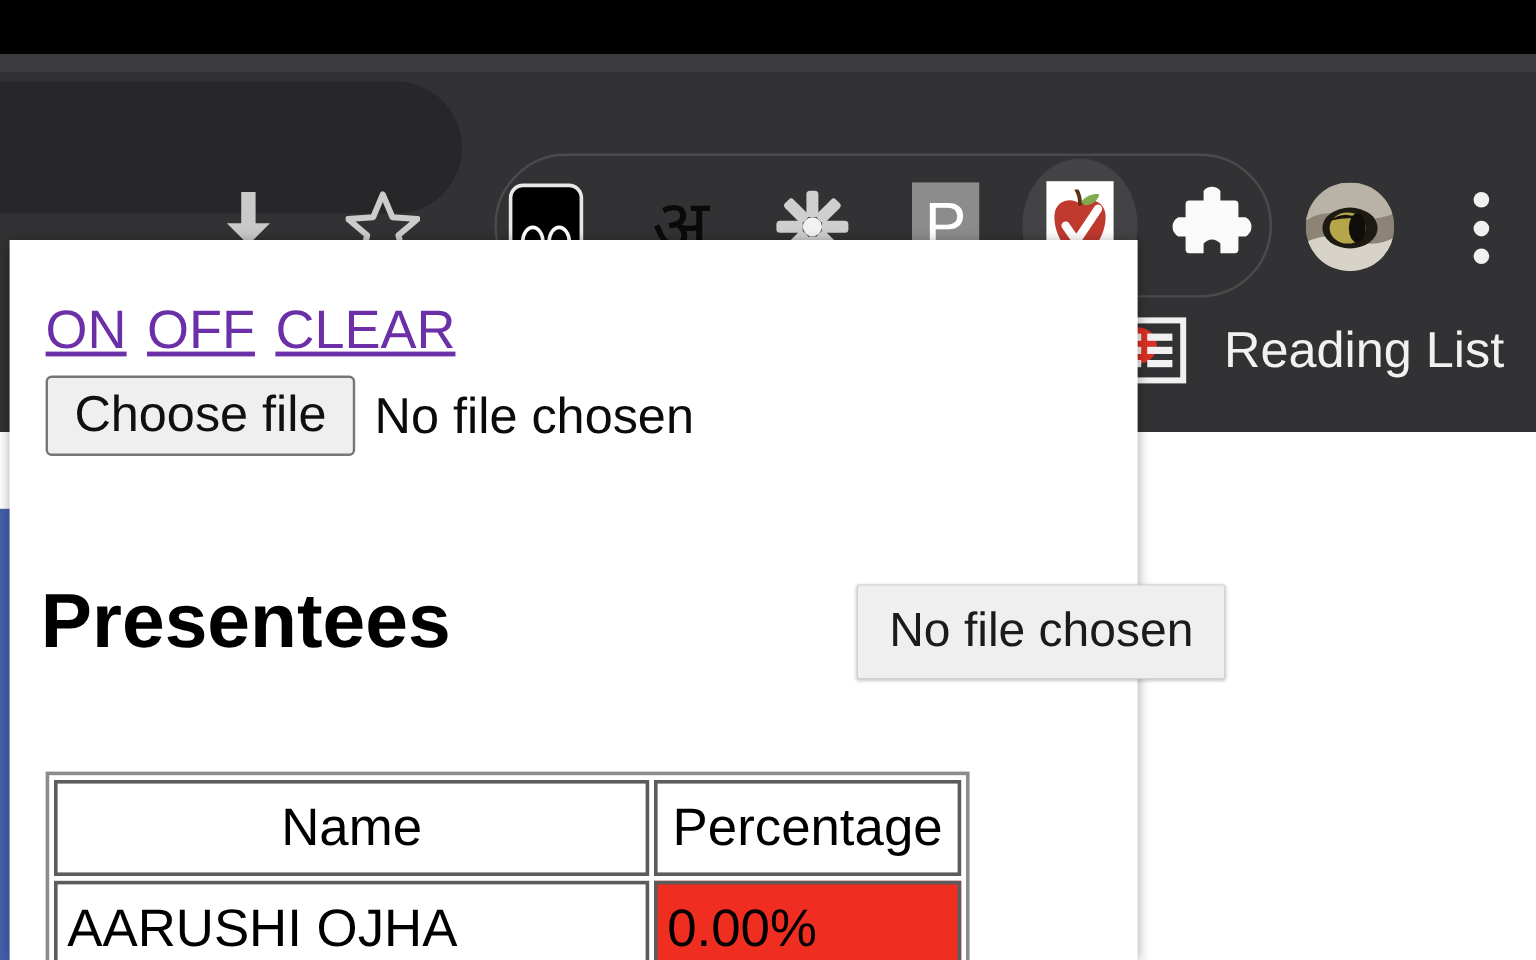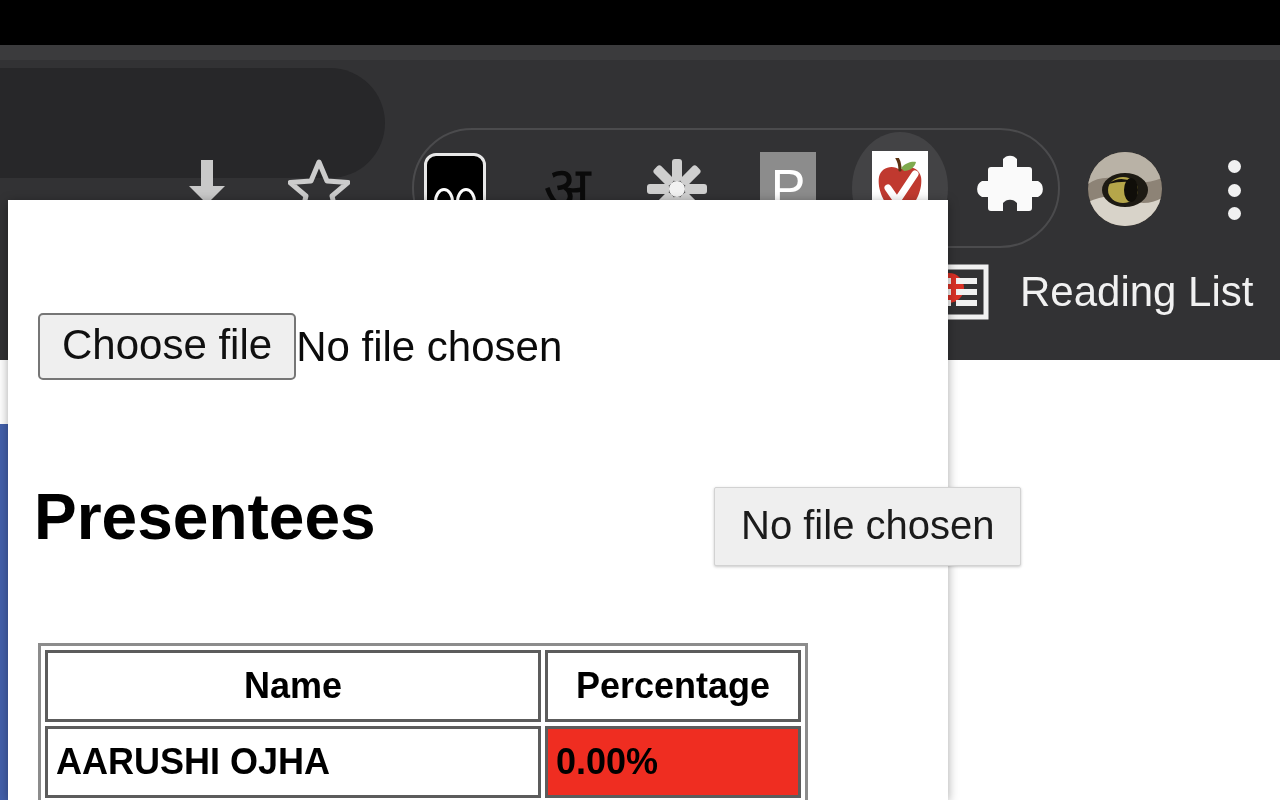--- a/index.html
+++ b/index.html
@@ -214,21 +214,21 @@
     line-height: 1;
     font-family: "Liberation Sans", sans-serif;
     cursor: pointer;
   }
 
   .file-row {
     position: absolute;
     left: 30px; top: 113px;
     display: flex;
     align-items: center;
-    gap: 0;
+    gap: 16px;
   }
   .choose-file-btn {
     background: #efefef;
     border: 2px solid #767676;
     border-radius: 5px;
     color: #101010;
     font-size: 42px;
     padding: 8px 22px 11px 22px;
     font-family: "Liberation Sans", sans-serif;
     line-height: 1.05;
@@ -256,22 +256,22 @@
     position: absolute;
     left: 30px; top: 443px;
     border-collapse: separate;
     border-spacing: 4px;
     border: 3px solid #8c8c8c;
     background: #ffffff;
   }
   .data-table th,
   .data-table td {
     border: 3px solid #5c5c5c;
-    font-size: 36px;
-    font-weight: bold;
+    font-size: 44px;
+    font-weight: normal;
     color: #000000;
     text-align: center;
     padding: 12px 10px;
     font-family: "Liberation Sans", sans-serif;
     background: #ffffff;
   }
   .data-table th.col-name { width: 470px; }
   .data-table th.col-pct  { width: 230px; }
   .data-table td.name-cell { text-align: left; padding-left: 8px; }
   .data-table td.pct-red {
@@ -409,20 +409,25 @@
         <rect x="26" y="17" width="21" height="6" fill="#f1f1f1"></rect>
         <rect x="26" y="28" width="21" height="6" fill="#f1f1f1"></rect>
         <rect x="26" y="39" width="21" height="6" fill="#f1f1f1"></rect>
       </svg>
     </div>
     <span class="rl-label">Reading List</span>
   </div>
 
   <div class="popup">
 
+    <div class="links-row">
+      <a href="#">ON</a>
+      <a href="#">OFF</a>
+      <a href="#">CLEAR</a>
+    </div>
 
     <div class="file-row">
       <button class="choose-file-btn">Choose file</button>
       <span class="no-file-text">No file chosen</span>
     </div>
 
     <h1 class="popup-heading">Presentees</h1>
 
     <table class="data-table">
       <thead>

